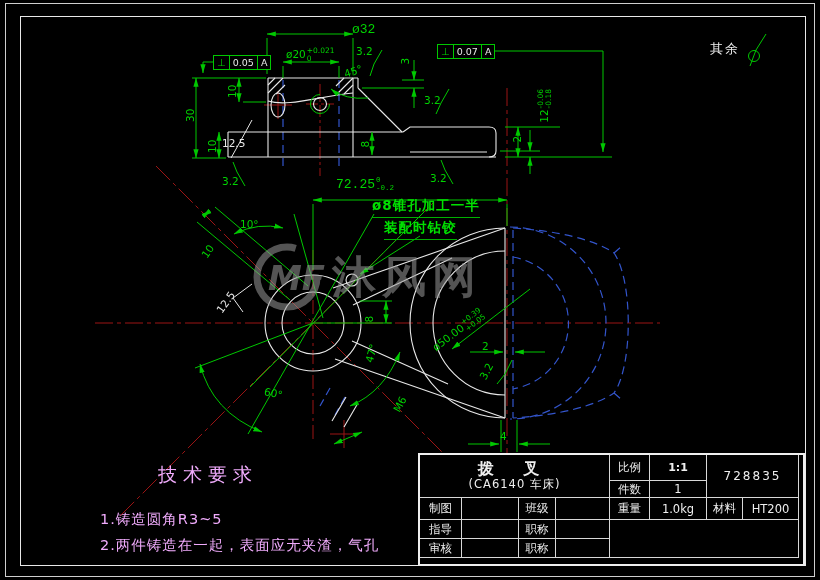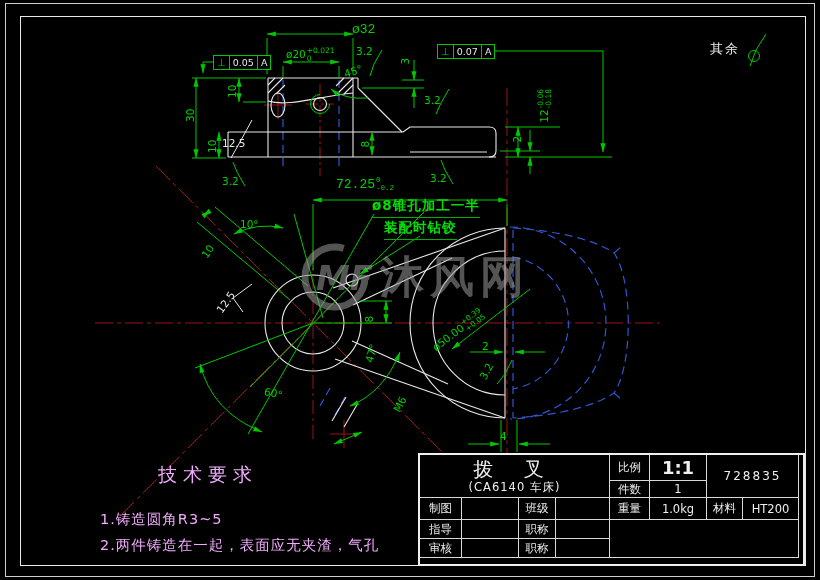--- a/index.html
+++ b/index.html
@@ -24,35 +24,35 @@
   .note{font-size:13.5px;font-weight:bold;color:#00e000;border-bottom:1px solid #00b000;
         padding-bottom:2px;letter-spacing:1px;}
   .gdt{position:absolute;display:flex;align-items:stretch;border:1px solid #00c800;
        height:13px;font-size:9.5px;color:#e8e8e8;background:#000;}
   .gdt span{display:flex;align-items:center;justify-content:center;padding:0 3px;}
   .gdt .sym{color:#00d400;border-right:1px solid #00c800;font-size:10px;}
   .gdt .val{border-right:1px solid #00c800;}
   .qiyu{position:absolute;left:710px;top:40px;font-size:13px;color:#efefef;letter-spacing:2px;}
   .wm{position:absolute;left:248px;top:238px;width:330px;opacity:.55;color:#9a9a9a;
       text-align:center;pointer-events:none;}
-  .wm-row{display:flex;align-items:center;justify-content:center;gap:6px;}
+  .wm-row{display:flex;align-items:center;justify-content:flex-start;gap:6px;}
   .wm-name{font-size:44px;font-weight:bold;letter-spacing:6px;}
   .wm-url{font-size:22px;font-weight:bold;letter-spacing:2px;margin-top:2px;}
   .techreq{position:absolute;left:100px;top:462px;color:#f0abfc;}
   .techreq .tr-title{font-size:19px;letter-spacing:6px;margin-left:58px;margin-bottom:22px;}
   .techreq .tr-item{font-size:14.5px;margin-top:7px;letter-spacing:1px;}
   .tblock{position:absolute;left:418px;top:453px;width:383px;height:109px;
           display:grid;border:2px solid #efefef;background:#000;color:#efefef;
           grid-template-columns:42px 57px 37px 54px 40px 57px 36px 56px;
           grid-template-rows:26px 17px 22px 19px 19px;}
   .tc{border-right:1px solid #d8d8d8;border-bottom:1px solid #d8d8d8;
       display:flex;align-items:center;justify-content:center;font-size:11.5px;overflow:hidden;}
-  .pt-name{font-size:20px;letter-spacing:12px;line-height:1.1;}
+  .pt-name{font-size:16px;letter-spacing:12px;line-height:1.1;font-weight:bold;}
   .pt-sub{font-size:11.5px;letter-spacing:1px;}
-  .v-scale{font-size:18px;font-weight:bold;}
+  .v-scale{font-size:11px;font-weight:bold;}
   .code{font-size:12px;letter-spacing:2px;}
 </style>
 </head>
 <body>
 
 <div class="sheet">
   <div class="frame-outer"></div>
   <div class="frame-inner"></div>
 
   <svg class="cad" viewBox="0 0 820 580">

